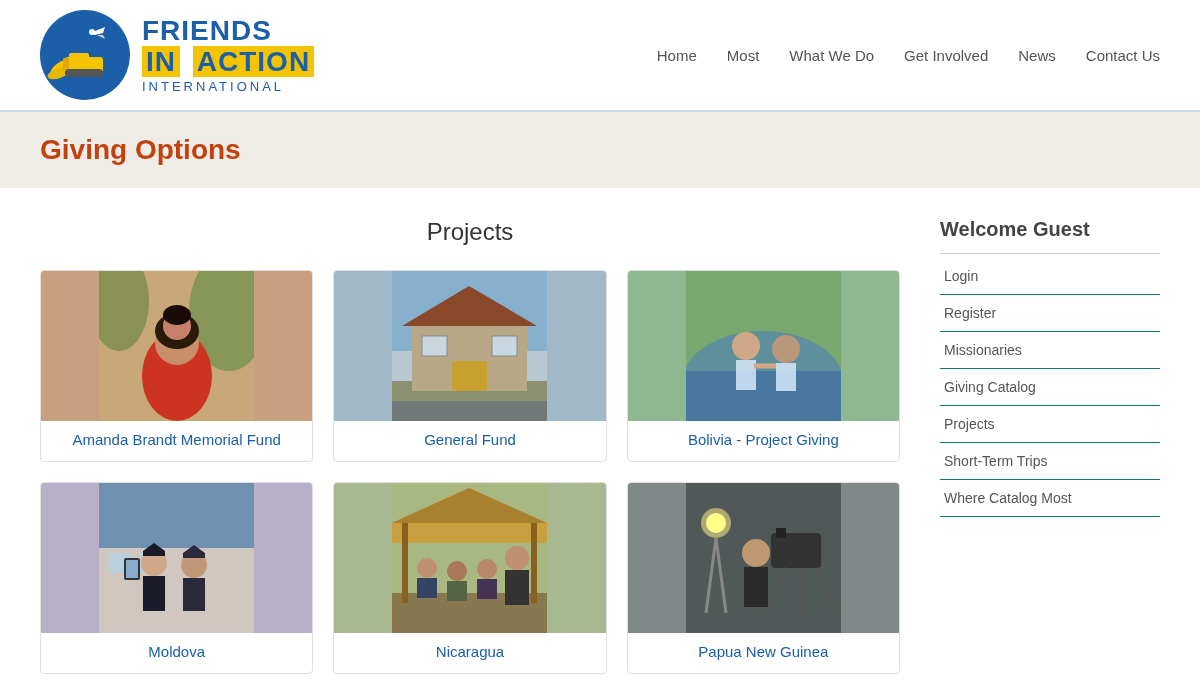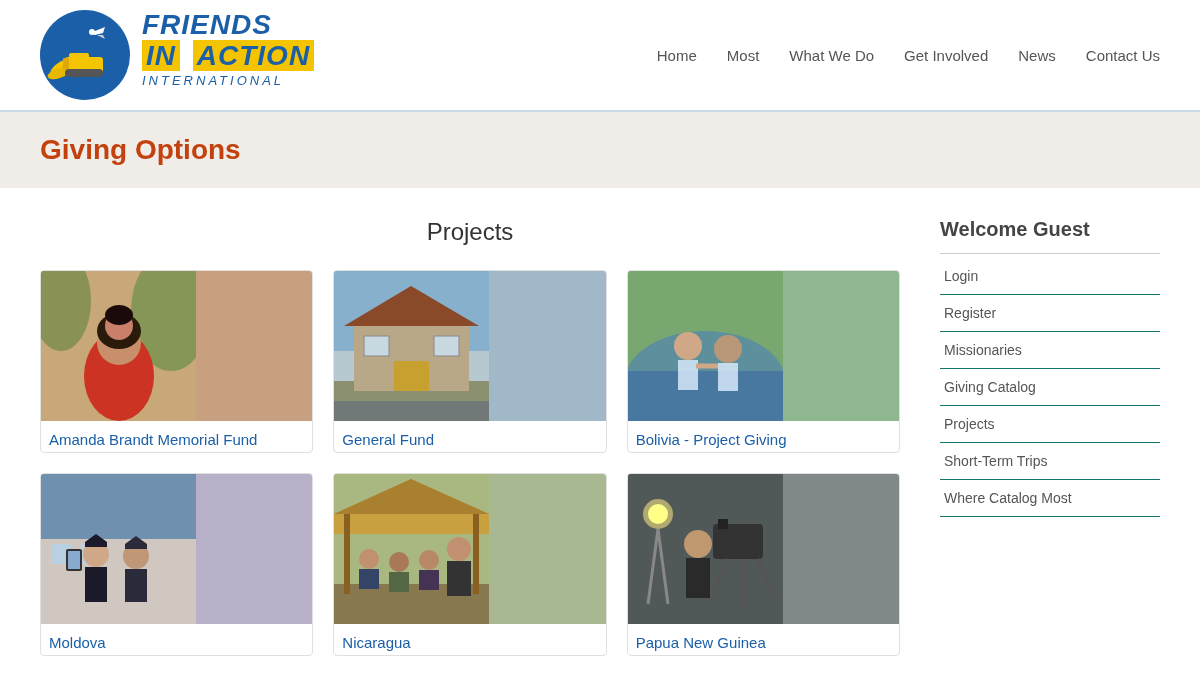--- a/index.html
+++ b/index.html
@@ -9,22 +9,22 @@
     #header {
       display: flex;
       align-items: center;
       justify-content: space-between;
       padding: 10px 40px;
       border-bottom: 2px solid #c8d8e8;
       background: #fff;
     }
     #logo-area {
       display: flex;
+      align-items: center;
       gap: 12px;
-      font-style: italic;
     }
     #logo-circle {
       width: 90px;
       height: 90px;
       border-radius: 50%;
       background: #1a5fa8;
       display: flex;
       align-items: center;
       justify-content: center;
       overflow: hidden;
@@ -106,21 +106,22 @@
     .projects-grid {
       display: grid;
       grid-template-columns: repeat(3, 1fr);
       gap: 20px;
     }
     .project-card {
       border: 1px solid #e0e0e0;
       border-radius: 4px;
       overflow: hidden;
       background: #fff;
-      padding-bottom: 4px;
+      text-align: center;
+      padding-bottom: 13px;
     }
     .project-card a, .project-card .card-title {
       display: block;
       margin-top: 10px;
       color: #1a5fa8;
       text-decoration: none;
       font-size: 15px;
       font-weight: 500;
       padding: 0 8px;
     }

